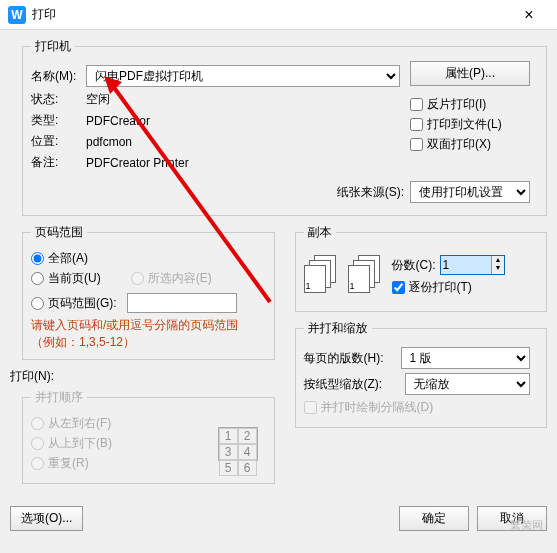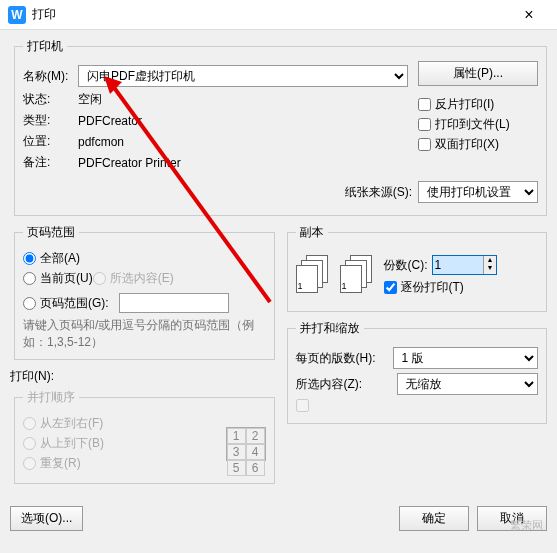--- a/index.html
+++ b/index.html
@@ -2,21 +2,21 @@
 <html><head>
 <meta charset="utf-8">
 <style>
 * { box-sizing: border-box; font-family: "Microsoft YaHei", sans-serif; font-size: 12px; }
 body { margin: 0; background: #f0f0f0; width: 557px; height: 553px; position: relative; }
 .titlebar { height: 30px; background: #fff; border-bottom: 1px solid #ddd; display: flex; align-items: center; padding: 0 8px; }
 .titlebar .icon { width: 18px; height: 18px; background: #1e90ff; border-radius: 3px; display: flex; align-items: center; justify-content: center; color: #fff; font-weight: bold; margin-right: 6px; }
 .titlebar .title { flex: 1; }
 .titlebar .close { width: 40px; text-align: center; font-size: 16px; cursor: pointer; }
 .content { padding: 8px 10px; }
-fieldset { border: 1px solid #ccc; margin: 0 0 8px 4px; padding: 6px 8px 8px 8px; }
+fieldset { border: 1px solid #ccc; margin: 0 0 8px 12px; padding: 6px 16px 8px 8px; }
 legend { padding: 0 4px; }
 .row { display: flex; align-items: center; margin: 4px 0; }
 .lbl { width: 55px; }
 select, input[type=text] { border: 1px solid #999; padding: 2px 4px; background: #fff; }
 select { height: 22px; }
 .btn { border: 1px solid #999; background: linear-gradient(#fdfdfd,#e8e8e8); padding: 3px 10px; cursor: pointer; min-width: 70px; text-align: center; }
 .cb, .rb { display: flex; align-items: center; gap: 4px; margin: 3px 0; }
 .cb input, .rb input { margin: 0; }
 .twocol { display: flex; gap: 8px; }
 .twocol > div { flex: 1; }
@@ -98,42 +98,42 @@
   <div class="row" style="justify-content:flex-end; gap:6px; margin-top:6px">
     <span>纸张来源(S):</span>
     <select style="width:120px"><option>使用打印机设置</option></select>
   </div>
 </fieldset>
 
 <div class="twocol">
   <div>
     <fieldset>
       <legend>页码范围</legend>
-      <div style="display:flex; ">
+      <div style="display:flex; gap:30px">
         <div>
           <label class="rb">
                 <input type="radio" name="pg" checked="" style="">
                 <span>全部(A)</span>
               </label>
           <label class="rb">
                 <input type="radio" name="pg" style="">
                 <span>当前页(U)</span>
               </label>
         </div>
         <label class="rb disabled" style="margin-top:22px">
               <input type="radio" name="pg" disabled="" style="">
               <span>所选内容(E)</span>
             </label>
       </div>
       <label class="rb">
         <input type="radio" name="pg" style="">
             <span>页码范围(G):</span>
         <input type="text" style="width: 110px; margin-left: 6px;">
       </label>
-      <div style="color:#737373; margin-top:4px">请键入页码和/或用逗号分隔的页码范围（例如：1,3,5-12）</div>
+      <div style="color:#c2410c; margin-top:4px">请键入页码和/或用逗号分隔的页码范围（例如：1,3,5-12）</div>
     </fieldset>
 
     <div class="row" style="gap:6px">
       <span>打印(N):</span>
     </div>
 
     <fieldset class="disabled">
       <legend>并打顺序</legend>
       <div style="display:flex; align-items:center; justify-content:space-between">
         <div>
@@ -197,25 +197,26 @@
       </div>
     </fieldset>
 
     <fieldset>
       <legend>并打和缩放</legend>
       <div class="row" style="gap:2px">
         <span style="width:95px">每页的版数(H):</span>
         <select style="flex:1"><option>1 版</option></select>
       </div>
       <div class="row" style="gap:6px">
-        <span style="width:95px">所选内容(Z):</span>
+        <span style="width:95px">按纸型缩放(Z):</span>
         <select style="flex:1"><option>无缩放</option></select>
       </div>
       <label class="cb disabled">
             <input type="checkbox" disabled="" style="">
+            <span>并打时绘制分隔线(D)</span>
           </label>
     </fieldset>
   </div>
 </div>
 
 </div>
 
 <div class="footer">
   <div class="btn">选项(O)...</div>
   <div class="footer-right">

